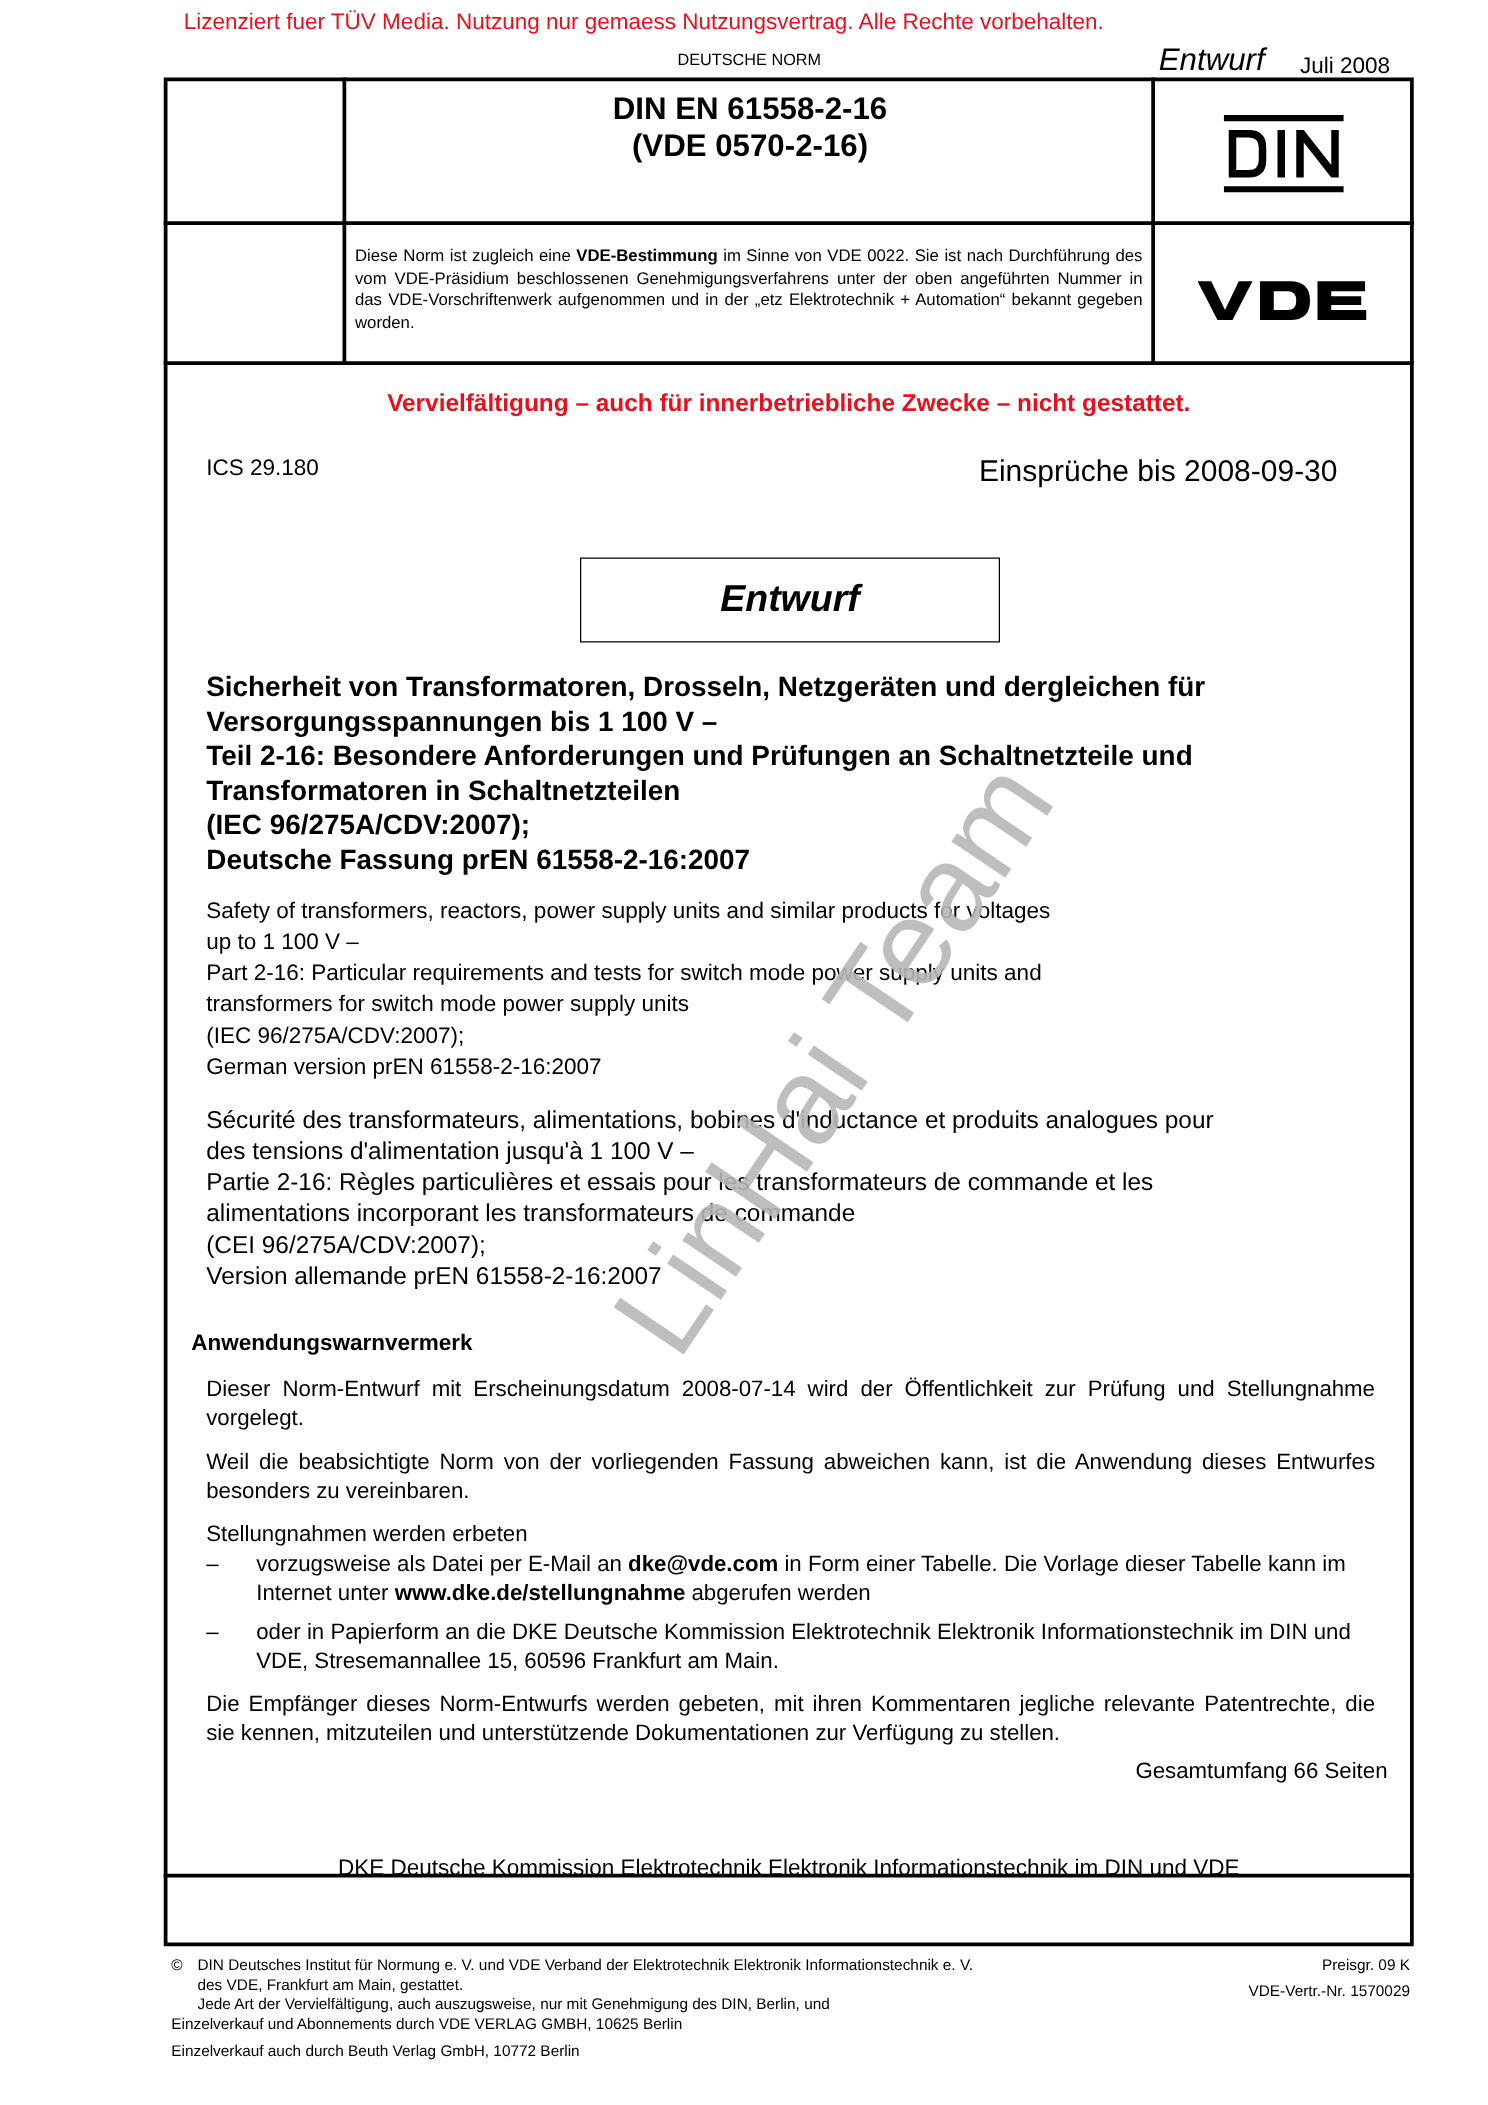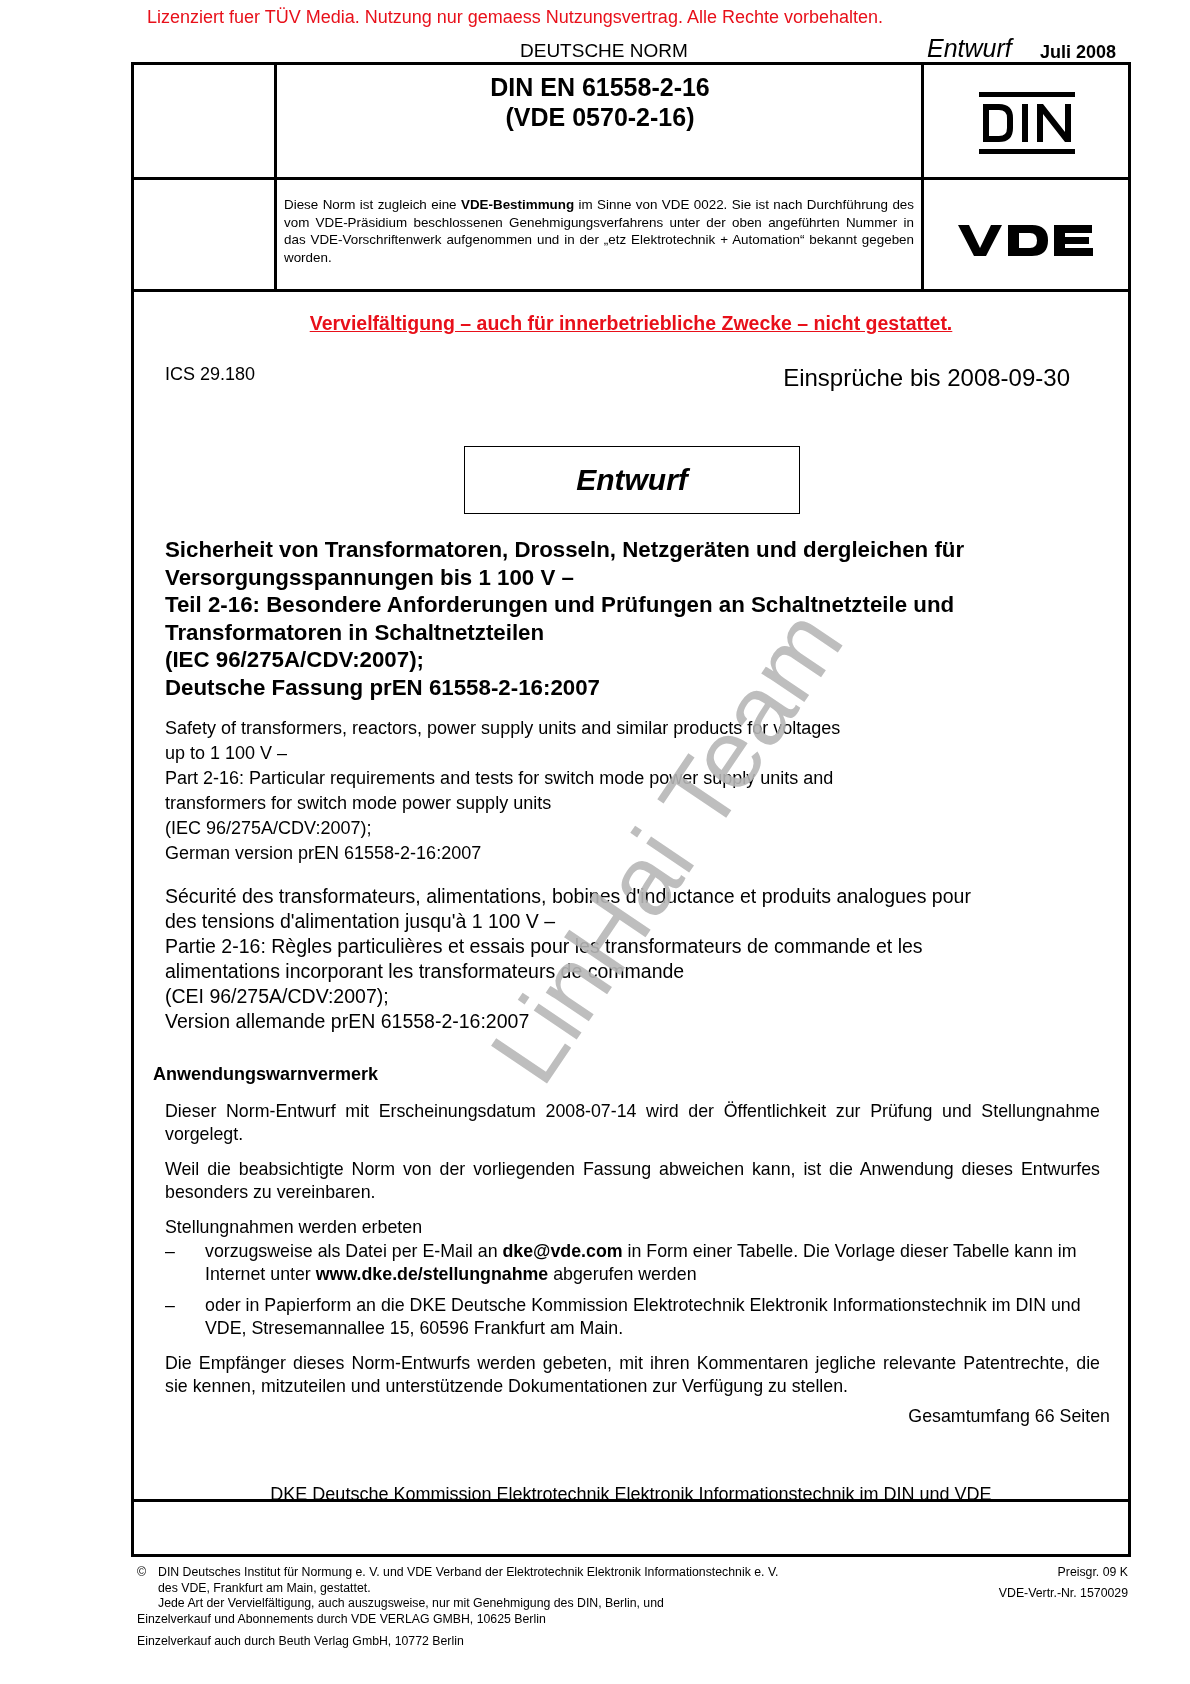--- a/index.html
+++ b/index.html
@@ -5,23 +5,23 @@
   html, body { margin: 0; padding: 0; background: #ffffff; }
   body {
     width: 1190px; height: 1684px; position: relative; overflow: hidden;
     font-family: "Liberation Sans", sans-serif; color: #000;
   }
   .abs { position: absolute; }
   .license {
     top: 7px; left: 0; width: 1030px; text-align: center;
     color: #e8101a; font-size: 18px;
   }
-  .norm-label { top: 40px; left: 520px; font-size: 19px; }
+  .norm-label { top: 40px; left: 542px; font-size: 13px; }
   .entwurf-top { top: 34px; left: 927px; font-size: 25px; font-style: italic; }
-  .date-top { top: 42px; left: 1040px; font-size: 18px; font-weight: bold; }
+  .date-top { top: 42px; left: 1040px; font-size: 18px; }
 
   
   .frame {
     top: 62px; left: 131px; width: 994px; height: 1489px;
     border: 3px solid #000;
   }
   .hline { background: #000; height: 3px; }
   .vline { background: #000; width: 3px; }
 
   .doc-number {
@@ -29,21 +29,21 @@
     font-weight: bold; font-size: 25px; line-height: 30px;
   }
   .din-logo { top: 92px; left: 979px; width: 96px; height: 62px; }
   .vde-logo { top: 222px; left: 958px; width: 140px; height: 36px; }
   .vde-note {
     top: 196px; left: 284px; width: 630px; font-size: 13.4px; line-height: 17.5px;
     text-align: justify;
   }
   .repro-warning {
     top: 312px; left: 131px; width: 1000px; text-align: center;
-    color: #e8101a; font-weight: bold; font-size: 19.5px; text-decoration: underline;
+    color: #e8101a; font-weight: bold; font-size: 19.5px;
   }
   .ics { top: 364px; left: 165px; font-size: 18px; }
   .einsprueche { top: 364px; right: 120px; font-size: 24px; text-align: left; }
   .entwurf-box {
     top: 446px; left: 464px; width: 334px; height: 66px;
     border: 1.5px solid #000;
     display: flex; align-items: center; justify-content: center;
     font-weight: bold; font-style: italic; font-size: 30px;
   }
   .title-de {

